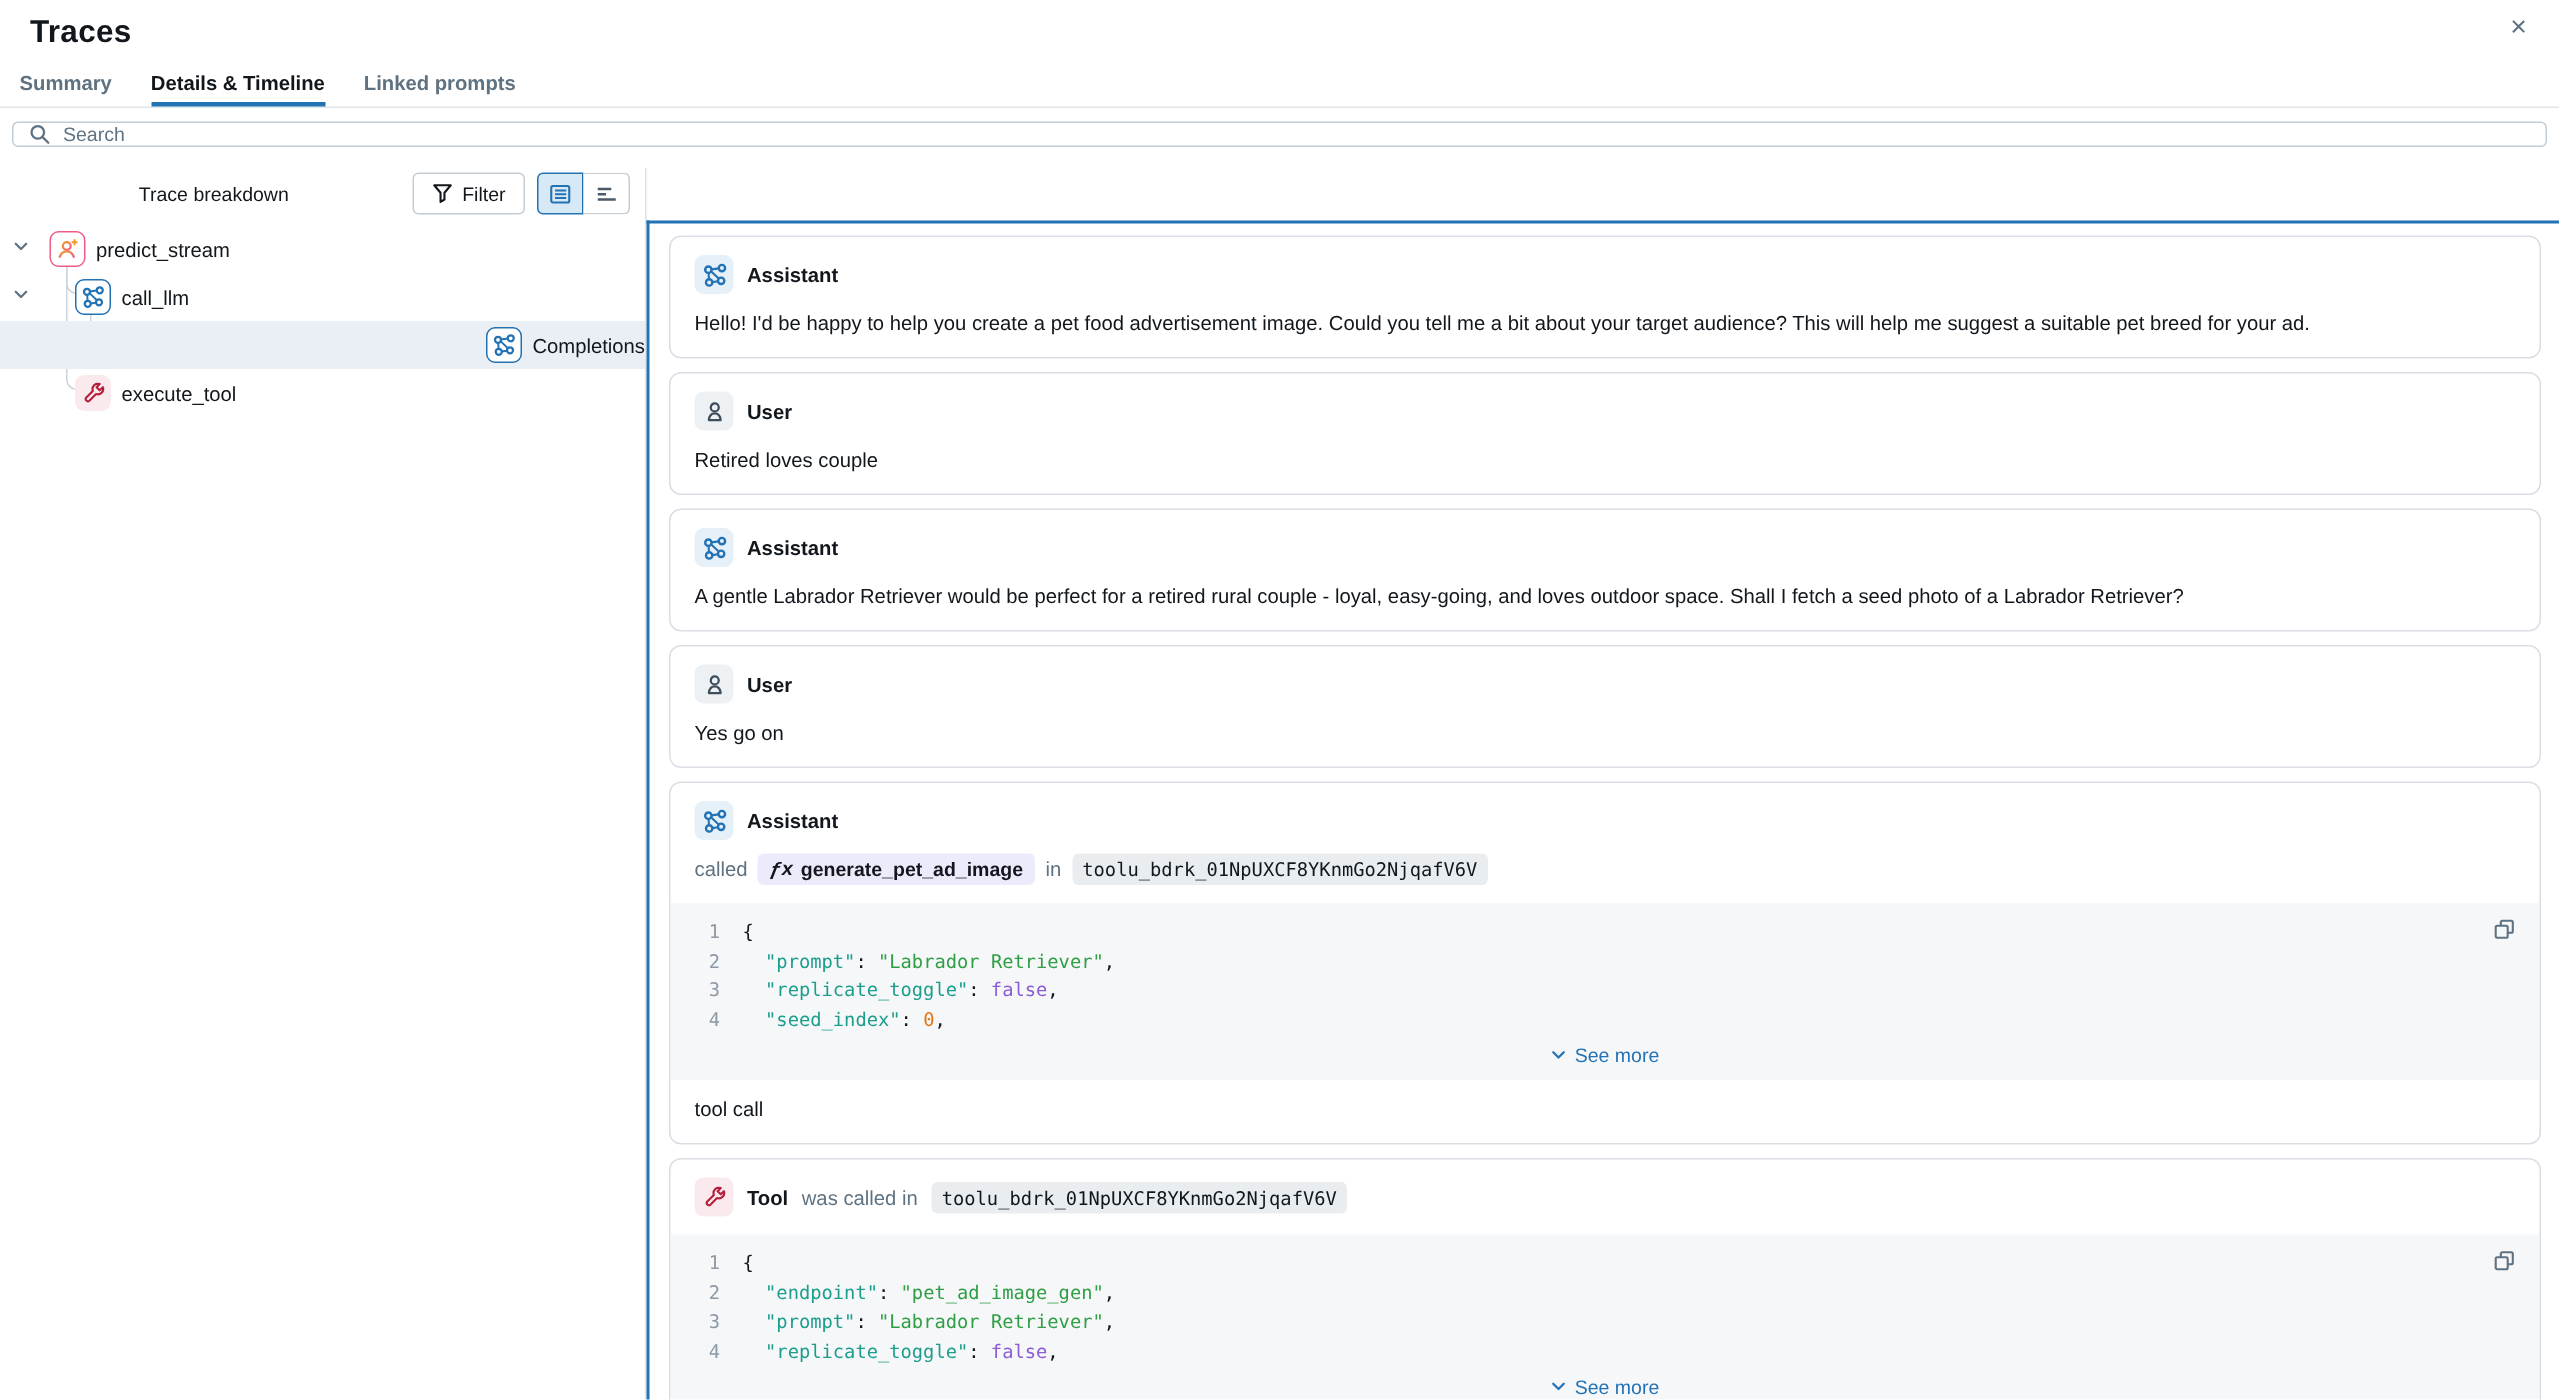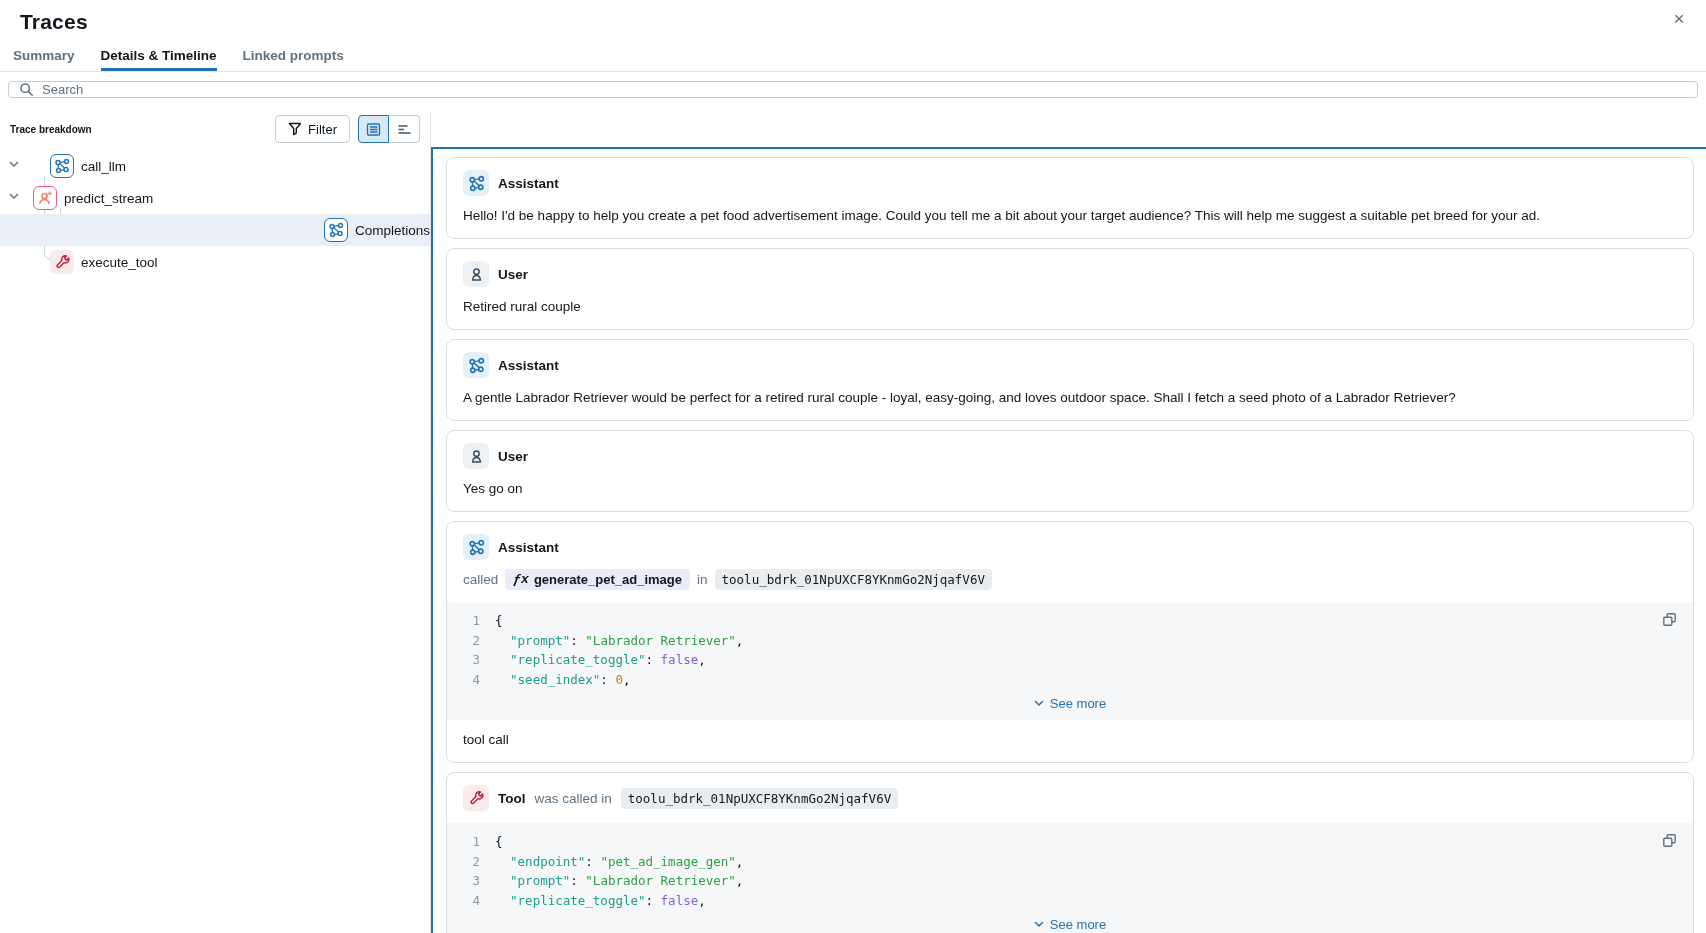--- a/index.html
+++ b/index.html
@@ -26,21 +26,21 @@
     font-family:"Liberation Sans", sans-serif; background:transparent; }
   .search-box input::placeholder { color:#5f7281; }
 
   
   .main { position:absolute; top:112px; left:0; right:0; bottom:0; display:flex; }
   .left-panel { width:431px; flex:none; border-right:1px solid #dde3e9; position:relative; }
   .right-panel { flex:1; position:relative; min-width:0; }
 
   
   .left-head { display:flex; align-items:center; padding:4px 10px 6px; height:36px; }
-  .left-title { font-weight:700; font-size:10px; flex:1; }
+  .left-title { font-weight:400; font-size:13px; flex:1;text-align:center; }
   .filter-btn { display:flex; align-items:center; gap:6px; border:1px solid #c4ccd4; border-radius:4px;
     background:#fff; height:28px; padding:0 12px; font-size:13px; color:#11171c; cursor:pointer; margin-right:8px;
     font-family:"Liberation Sans", sans-serif; }
   .seg-group { display:flex; }
   .seg-btn { width:31px; height:28px; border:1px solid #c4ccd4; background:#fff; display:flex;
     align-items:center; justify-content:center; cursor:pointer; }
   .seg-btn:first-child { border-radius:4px 0 0 4px; }
   .seg-btn:last-child { border-radius:0 4px 4px 0; border-left:none; }
   .seg-btn.active { background:#d8e9f6; border:1.5px solid #2272b4; }
 
@@ -211,46 +211,46 @@
             </span>
         </button>
       </div>
     </div>
 
     <div class="tree">
       <div class="elbow" style="left:44px; top:28px; height:20px;"></div>
       <div class="elbow" style="left:44px; top:28px; height:84px;"></div>
       <div class="elbow" style="left:60px; top:60px; height:20px;"></div>
 
+      <div class="tree-row ind0">
+        <span class="tree-chevron">
+            <svg width="10" height="7" viewBox="0 0 10 7">
+              <use href="#i-chevron"></use>
+            </svg>
+          </span>
+        <span class="node-icon agent">
+            <svg width="16" height="16" viewBox="0 0 16 16">
+              <use href="#i-agent"></use>
+            </svg>
+          </span>
+        <span class="tree-label">predict_stream</span>
+      </div>
       <div class="tree-row ind1">
         <span class="tree-chevron">
             <svg width="10" height="7" viewBox="0 0 10 7">
               <use href="#i-chevron"></use>
             </svg>
           </span>
         <span class="node-icon model">
             <svg width="16" height="16" viewBox="0 0 16 16">
               <use href="#i-model"></use>
             </svg>
           </span>
         <span class="tree-label">call_llm</span>
       </div>
-      <div class="tree-row ind0">
-        <span class="tree-chevron">
-            <svg width="10" height="7" viewBox="0 0 10 7">
-              <use href="#i-chevron"></use>
-            </svg>
-          </span>
-        <span class="node-icon agent">
-            <svg width="16" height="16" viewBox="0 0 16 16">
-              <use href="#i-agent"></use>
-            </svg>
-          </span>
-        <span class="tree-label">predict_stream</span>
-      </div>
       <div class="tree-row ind2 selected">
         <span class="node-icon model">
             <svg width="16" height="16" viewBox="0 0 16 16">
               <use href="#i-model"></use>
             </svg>
           </span>
         <span class="tree-label">Completions</span>
       </div>
       <div class="tree-row ind1">
         <span class="node-icon tool">
@@ -281,21 +281,21 @@
 
       <div class="msg-card">
         <div class="m-head">
           <span class="avatar user">
               <svg width="17" height="17" viewBox="0 0 16 16">
                 <use href="#i-user"></use>
               </svg>
             </span>
           <span class="role-name">User</span>
         </div>
-        <div class="m-text">Retired rural couple</div>
+        <div class="m-text">Retired loves couple</div>
       </div>
 
       <div class="msg-card">
         <div class="m-head">
           <span class="avatar assistant">
               <svg width="17" height="17" viewBox="0 0 16 16">
                 <use href="#i-model"></use>
               </svg>
             </span>
           <span class="role-name">Assistant</span>

